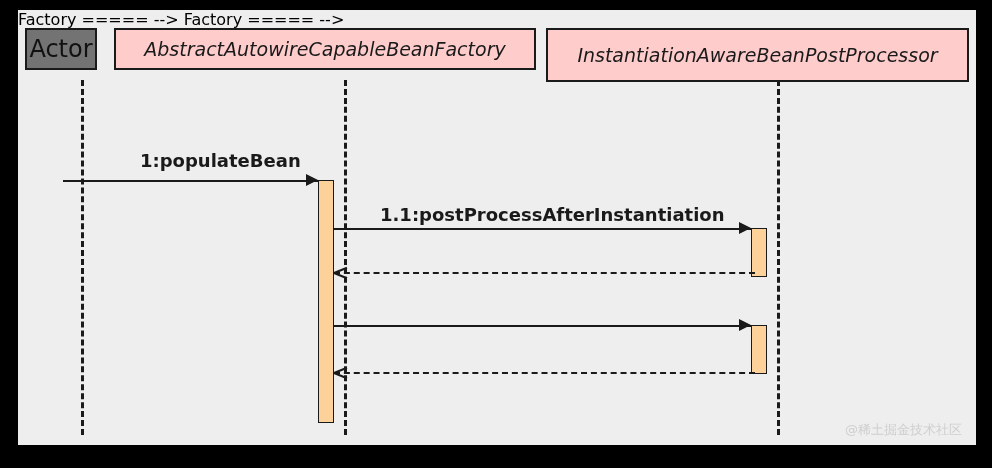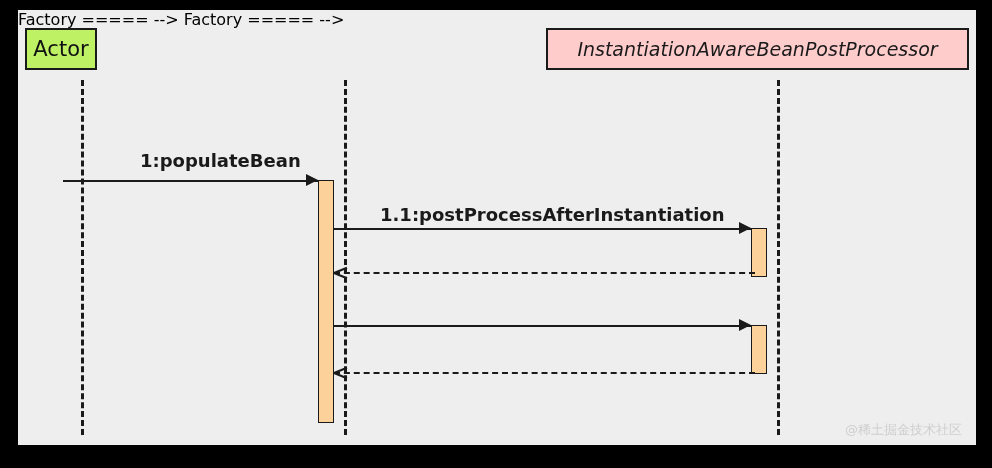--- a/index.html
+++ b/index.html
@@ -30,22 +30,22 @@
     position: absolute;
     box-sizing: border-box;
     border: 2px solid #1a1a1a;
     display: flex;
     align-items: center;
     justify-content: center;
     white-space: nowrap;
     line-height: 1;
   }
   .participant-box.actor {
-    background: #bef264;
-    font-size: 21px;
+    background: #737373;
+    font-size: 24px;
     color: #111111;
     font-style: normal;
   }
   .participant-box.interface {
     background: #FFCCCC;
     font-size: 19px;
     color: #1a1a1a;
     font-style: italic;
   }
 
@@ -132,22 +132,23 @@
 <div id="diagram-canvas">
 
   
   <div class="lifeline" style="left:63px; top:70px; height:355px;"></div>
   <div class="lifeline" style="left:326px; top:70px; height:355px;"></div>
   <div class="lifeline" style="left:759px; top:70px; height:355px;"></div>
 
   
   <div class="participant-box actor" style="left:7px; top:18px; width:72px; height:42px;">Actor</div>
 
+  <div class="participant-box interface" style="left:96px; top:18px; width:422px; height:42px;">AbstractAutowireCapableBeanFactory</div>
 
-  <div class="participant-box interface" style="left:528px; top:18px; width:423px; height:42px;">InstantiationAwareBeanPostProcessor</div>
+  <div class="participant-box interface" style="left:528px; top:18px; width:423px; height:54px;">InstantiationAwareBeanPostProcessor</div>
 
   
   <div class="activation" style="left:300px; top:170px; width:16px; height:243px;"></div>
 
   <div class="activation" style="left:733px; top:218px; width:16px; height:49px;"></div>
 
   <div class="activation" style="left:733px; top:315px; width:16px; height:49px;"></div>
 
   
   <div class="msg-line solid" style="left:45px; top:170px; width:255px;"></div>

